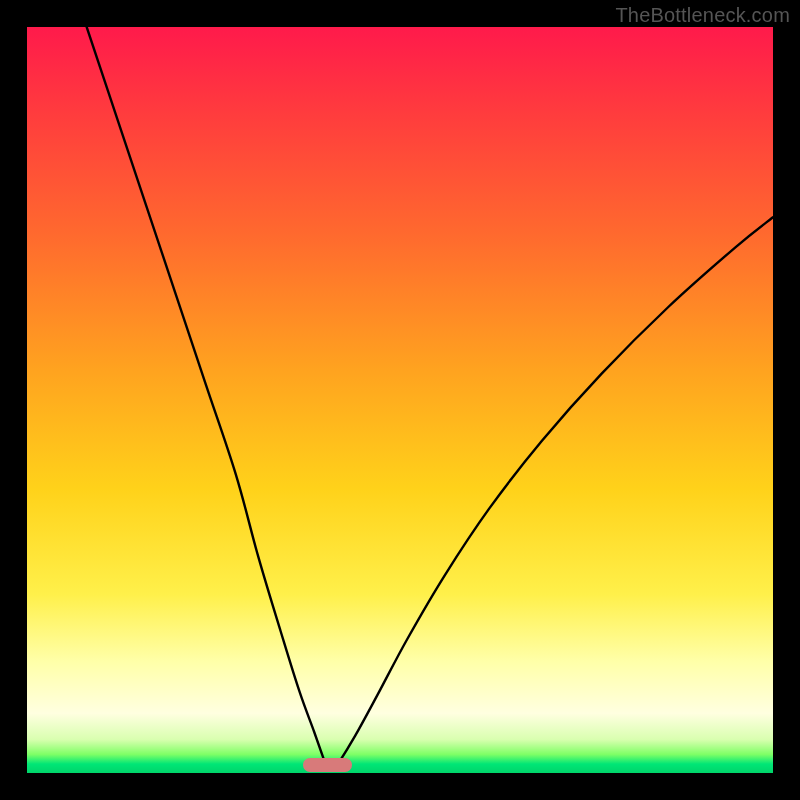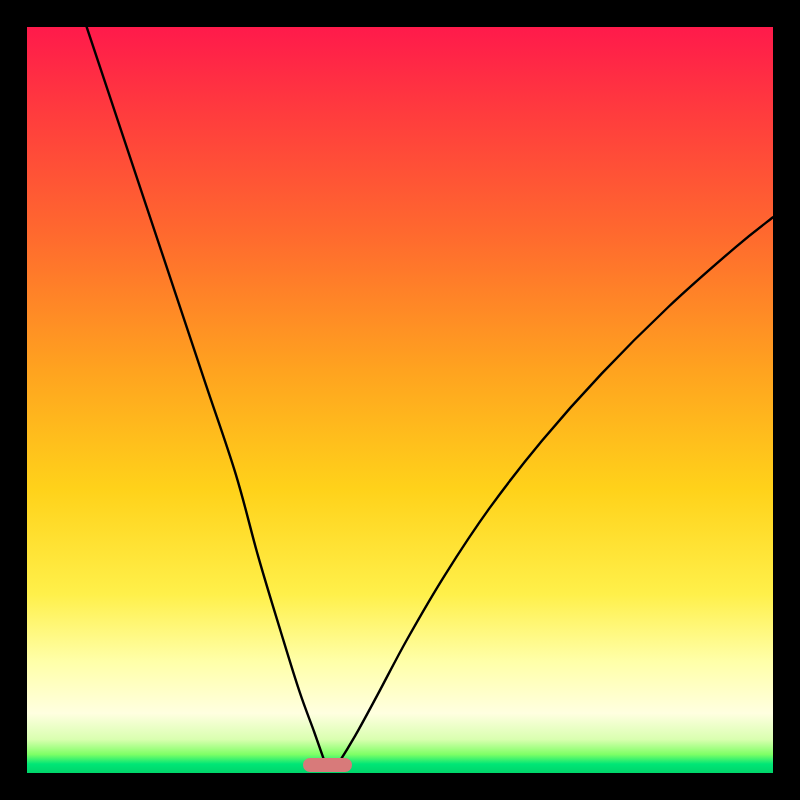--- a/index.html
+++ b/index.html
@@ -65,20 +65,21 @@
     background: #d87a7a;
     border-radius: 7px;
     bottom: 1px;
     left: 278px; 
   }
 </style>
 </head>
 <body>
 
 <div class="frame">
+  <div class="watermark">TheBottleneck.com</div>
   <div class="plot">
     <div class="grad"></div>
     <svg class="curve" viewBox="0 0 746 746" preserveAspectRatio="none">
       <path fill="none" stroke="#000" stroke-width="2.4" stroke-linecap="round" d="M 59.68 0.00 C 65.05 16.11, 78.78 57.29, 89.52 89.52 C 100.26 121.75, 108.62 146.81, 119.36 179.04 C 130.10 211.27, 138.46 236.33, 149.20 268.56 C 159.94 300.79, 168.30 325.85, 179.04 358.08 C 189.78 390.31, 199.48 416.72, 208.88 447.60 C 218.28 478.48, 223.20 501.46, 231.26 529.66 C 239.32 557.86, 246.25 580.09, 253.64 604.26 C 261.03 628.43, 266.25 645.81, 272.29 663.94 C 278.33 682.07, 282.78 692.62, 287.21 704.97 C 291.64 717.32, 294.49 725.72, 296.91 732.57 C 299.33 739.42, 299.97 741.14, 300.64 743.02" id="path-left"></path>
       <path fill="none" stroke="#000" stroke-width="2.4" stroke-linecap="round" d="M 305.86 743.02 C 306.93 741.67, 307.80 741.73, 311.83 735.56 C 315.86 729.38, 321.26 720.92, 328.24 708.70 C 335.22 696.48, 341.22 685.13, 350.62 667.67 C 360.02 650.21, 368.37 633.20, 380.46 611.72 C 392.55 590.24, 402.99 571.81, 417.76 548.31 C 432.53 524.81, 445.06 505.34, 462.52 481.17 C 479.98 457.00, 494.60 438.20, 514.74 414.03 C 534.88 389.86, 551.59 371.06, 574.42 346.89 C 597.25 322.72, 617.39 302.58, 641.56 279.75 C 665.73 256.92, 689.90 236.18, 708.70 220.07 C 727.50 203.96, 739.29 195.60, 746.00 190.23" id="path-right"></path>
     </svg>
     <div class="marker" id="min-marker" style="width: 48.5px; left: 276.4px;"></div>
   </div>
 </div>
 

